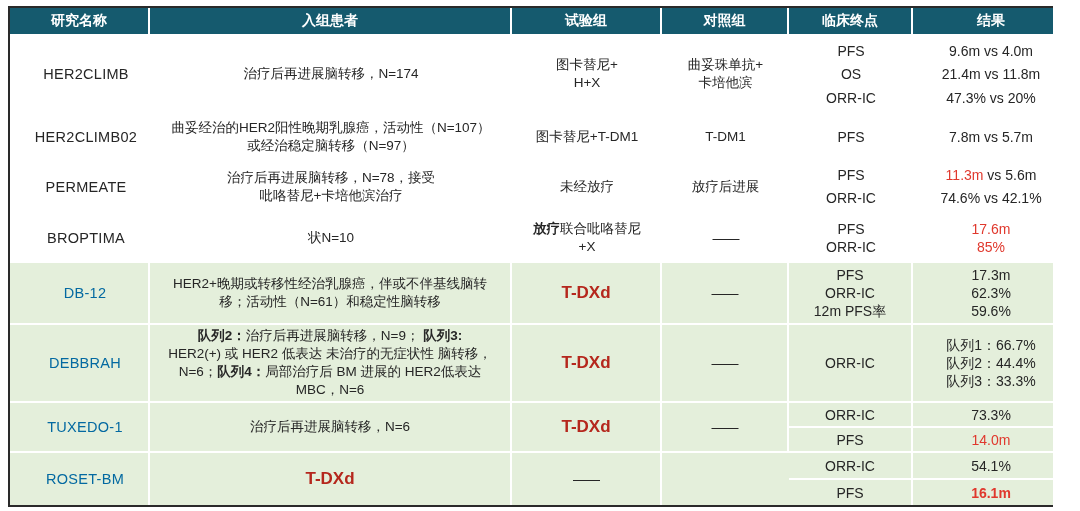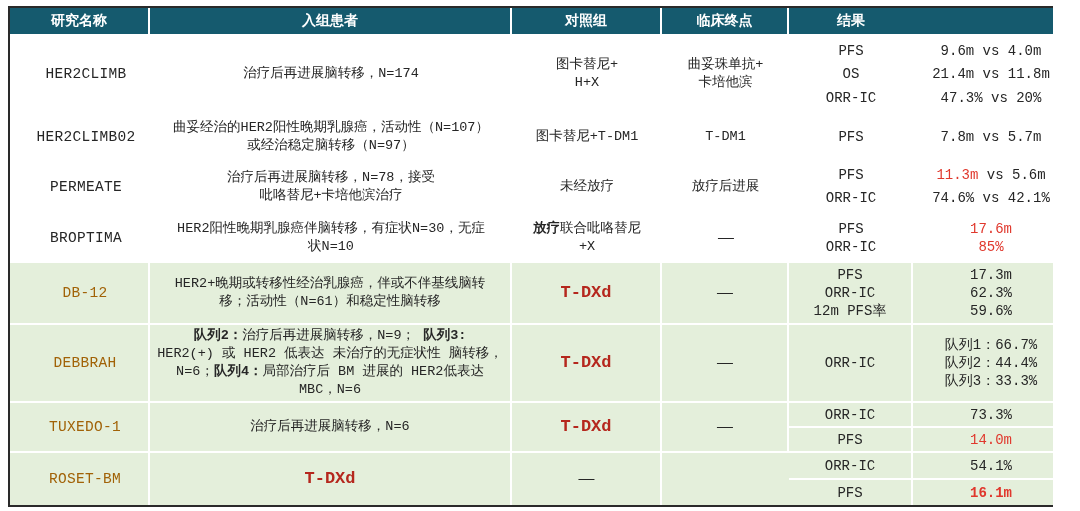--- a/index.html
+++ b/index.html
@@ -1,18 +1,18 @@
 <!DOCTYPE html>
 <html><head>
 <meta charset="utf-8">
 <style>
   * { box-sizing: border-box; margin: 0; padding: 0; }
   html, body { width: 1080px; height: 511px; background: #ffffff; }
   body { font-family: "Liberation Sans", "DejaVu Sans", sans-serif; color: #262626; }
-  .canvas { position: relative; width: 1053px; height: 511px; background: #fff; overflow: hidden; font-family: Liberation Mono, monospace; }
+  .canvas { position: relative; width: 1053px; height: 511px; background: #fff; overflow: hidden; }
 
   .tbl { position: absolute; left: 8px; top: 6px; width: 1063px; border: 2px solid #2a2a2a; background: #fff; }
 
   .hdr, .row { display: grid; grid-template-columns: 140px 362px 150px 127px 124px 156px; }
 
   .hdr { background: #155a6e; color: #ffffff; font-weight: bold; font-size: 14px; }
   .hcell { display: flex; align-items: center; justify-content: center; height: 26px; border-right: 2px solid #ffffff; }
   .hcell:last-child { border-right: none; }
 
   .row { align-items: stretch; text-align: center; font-size: 13.5px; line-height: 18px; }
@@ -20,21 +20,21 @@
   .spread { justify-content: space-evenly; }
 
   .rh80 { height: 80px; } .rh45 { height: 45px; } .rh55 { height: 55px; } .rh47 { height: 47px; }
   .rh62 { height: 62px; } .rh78 { height: 78px; } .rh50 { height: 50px; } .rh54 { height: 54px; text-align: right; }
 
   .green { background: #e4efdb; border-top: 2px solid #ffffff; }
   .green > .cell { border-right: 2px solid #ffffff; }
   .green > .cell:last-child { border-right: none; }
 
   .study { font-size: 14.5px; letter-spacing: 0.3px; margin-left: 12px; }
-  .studyred { color: #a16207; }
+  .studyred { color: #0369a1; }
   .ep, .res { font-size: 14px; }
   .red { color: #e0382d; }
   .b { font-weight: bold; }
   .tdxd { color: #b5271d; font-weight: bold; font-size: 17px; }
   .dash { font-size: 14px; letter-spacing: -1px; }
   .leftblock { text-align: left; display: inline-block; }
 
   .span2 { grid-column: 5 / 7; display: grid; grid-template-columns: 124px 1fr; }
   .span2 .sc { display: flex; align-items: center; justify-content: center; font-size: 14px; }
   .span2 .sc.epv { border-right: 2px solid #ffffff; }
@@ -42,20 +42,21 @@
 </style>
 </head>
 <body>
 
 <div class="canvas">
   <div class="tbl">
 
     <div class="hdr">
       <div class="hcell">研究名称</div>
       <div class="hcell">入组患者</div>
+      <div class="hcell">试验组</div>
       <div class="hcell">对照组</div>
       <div class="hcell">临床终点</div>
       <div class="hcell">结果</div>
     </div>
 
     <div class="row rh80">
       <div class="cell study">HER2CLIMB</div>
       <div class="cell">
         <div>治疗后再进展脑转移，N=174</div>
       </div>
@@ -117,21 +118,20 @@
       </div>
       <div class="cell spread res">
         <div><span class="red">11.3m</span><span> vs 5.6m</span></div>
         <div><span class="red"></span><span>74.6% vs 42.1%</span></div>
       </div>
     </div>
 
     <div class="row rh47">
       <div class="cell study">BROPTIMA</div>
       <div class="cell">
-        <div>HER2阳性晚期乳腺癌伴脑转移，有症状N=30，无症</div>
         <div>状N=10</div>
       </div>
       <div class="cell">
         <div><span class="b">放疗</span><span>联合吡咯替尼</span></div>
         <div>+X</div>
       </div>
       <div class="cell dash">
         <div>——</div>
       </div>
       <div class="cell ep">

